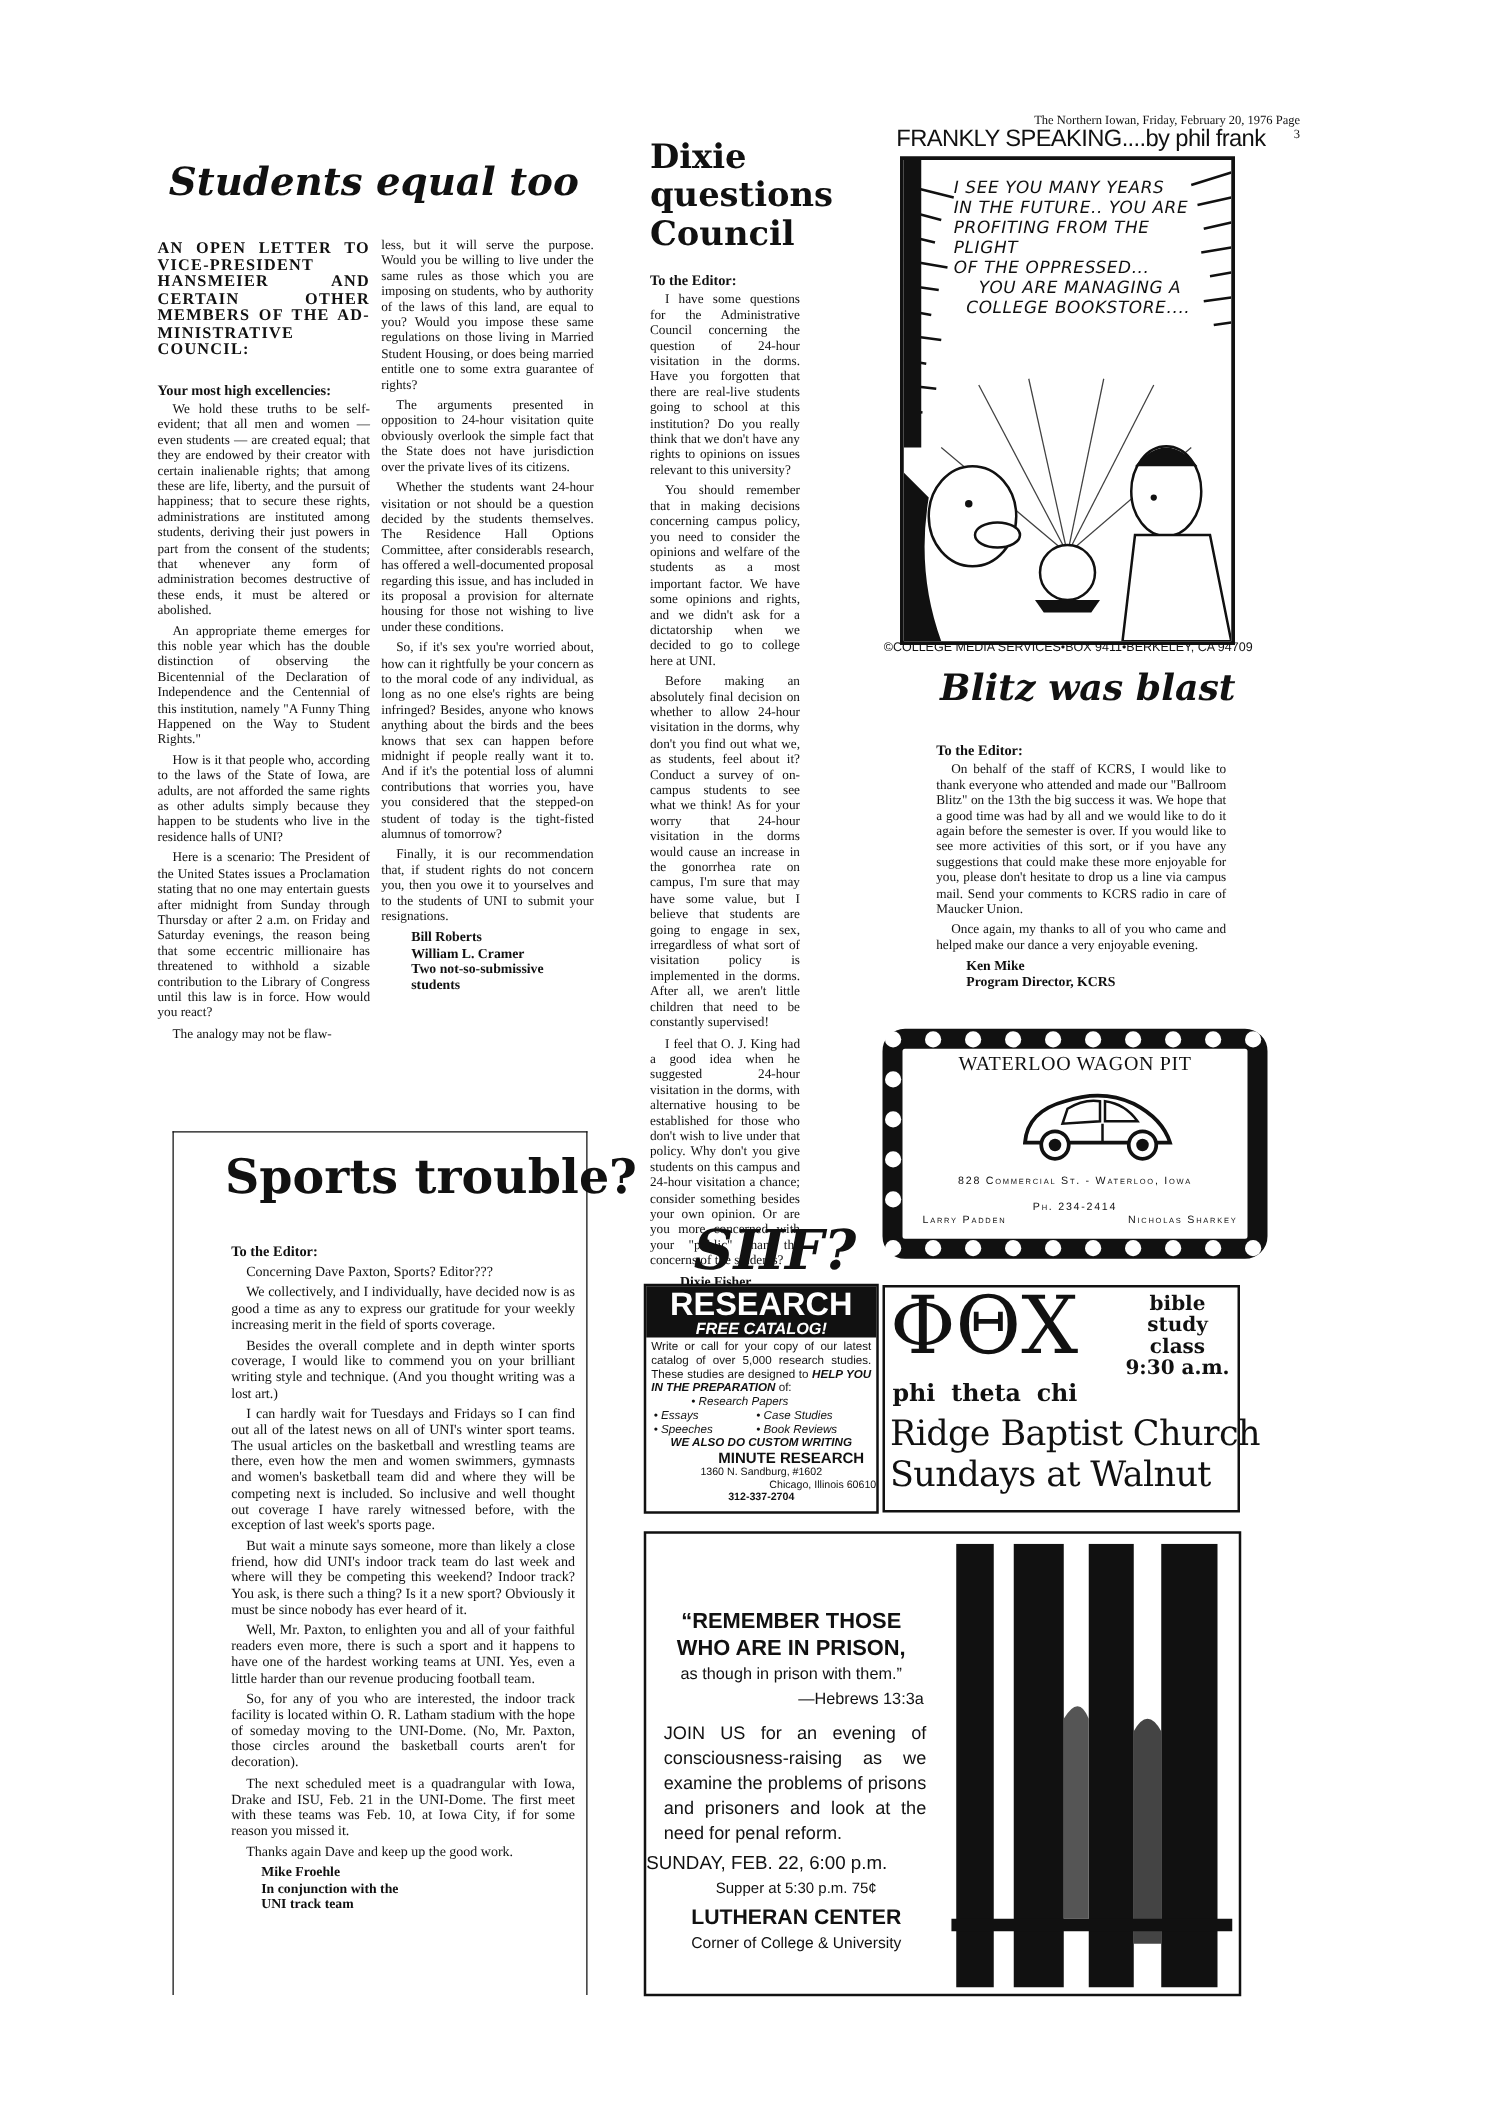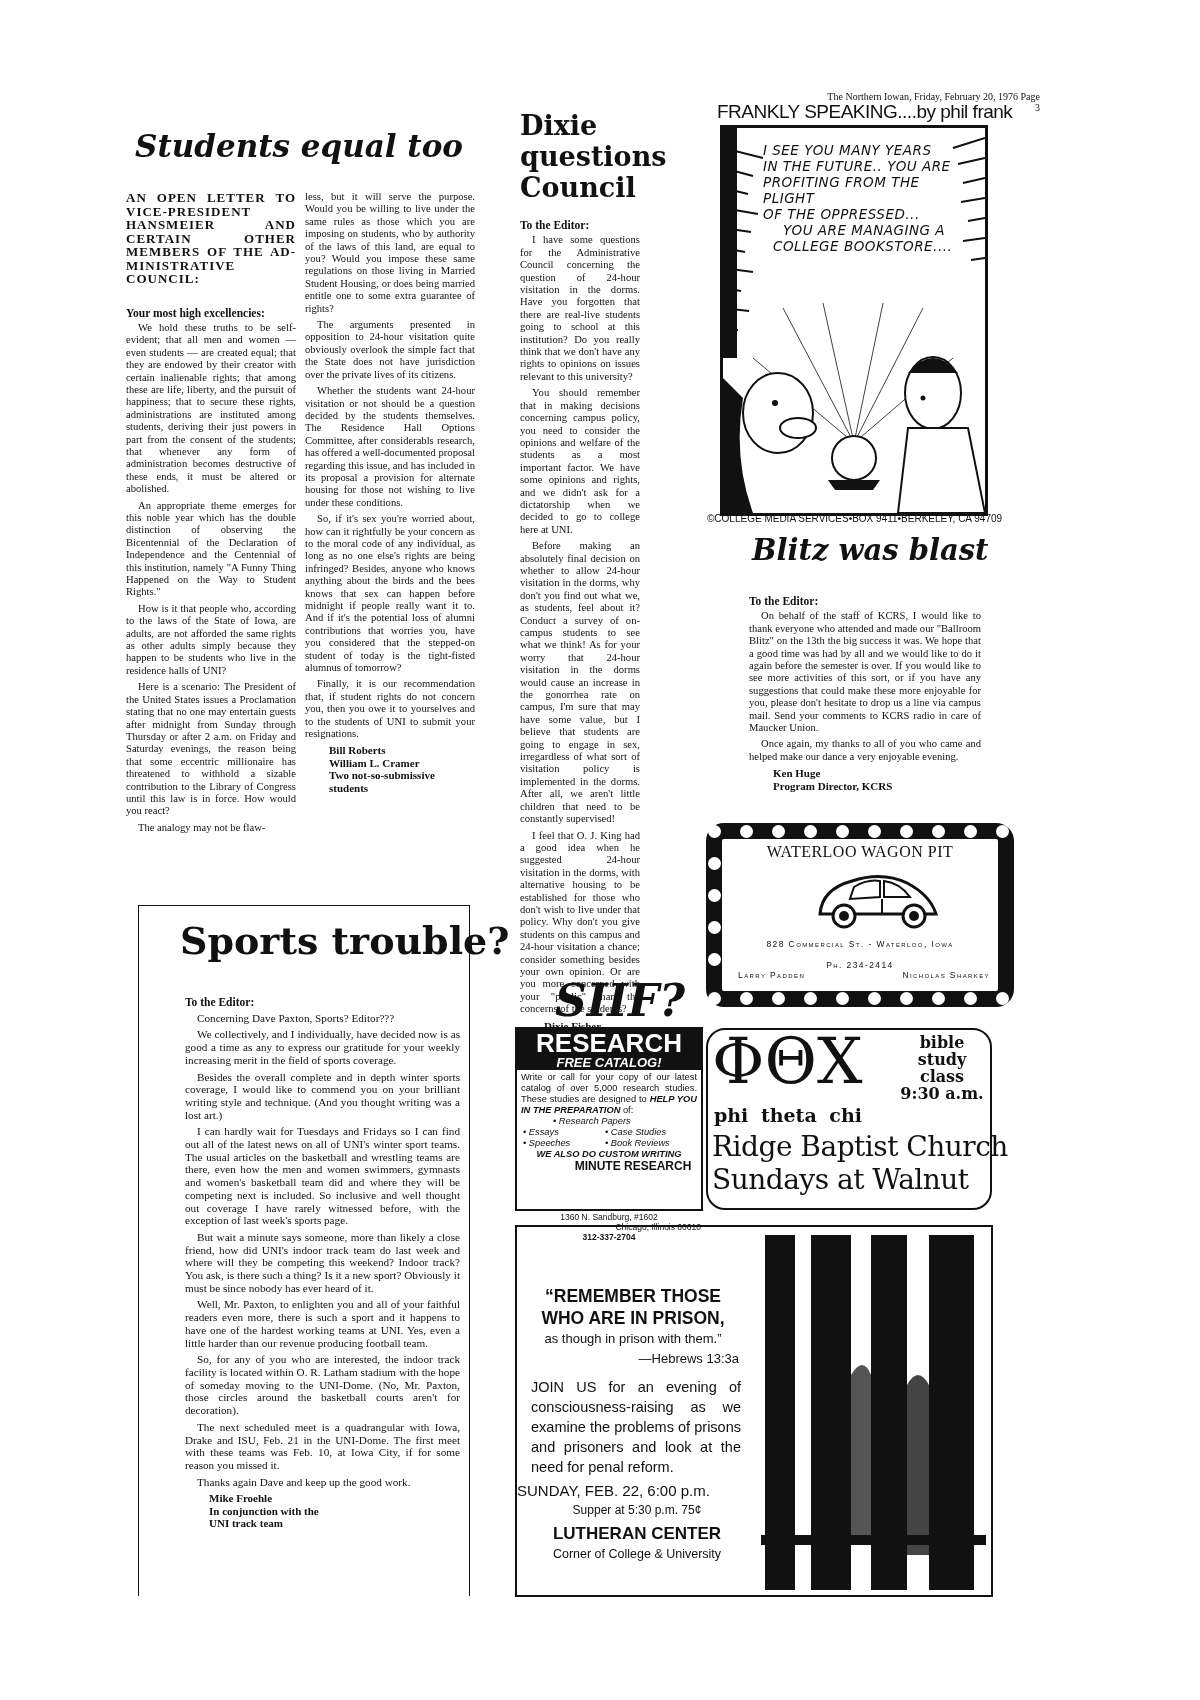--- a/index.html
+++ b/index.html
@@ -125,21 +125,21 @@
   </div>
 </div>
 <div class="abs cartoon-caption" style="left:707px; top:513px;">©COLLEGE MEDIA SERVICES•BOX 9411•BERKELEY, CA 94709</div>
 
 <div class="abs hl-italic" style="left:752px; top:533px; font-size:29px;">Blitz was blast</div>
 <div class="abs col" style="left:749px; top:595px; width:232px;">
   <div class="to-ed">To the Editor:</div>
   <p>On behalf of the staff of KCRS, I would like to thank everyone who attended and made our "Ballroom Blitz" on the 13th the big success it was. We hope that a good time was had by all and we would like to do it again before the semester is over. If you would like to see more activities of this sort, or if you have any suggestions that could make these more enjoyable for you, please don't hesitate to drop us a line via campus mail. Send your comments to KCRS radio in care of Maucker Union.</p>
   <p>Once again, my thanks to all of you who came and helped make our dance a very enjoyable evening.</p>
   <div class="sig">
-    <div>Ken Huge</div>
+    <div>Ken Mike</div>
     <div>Program Director, KCRS</div>
   </div>
 </div>
 
 <div class="abs wagon" style="left:706px; top:823px; width:276px; height:152px;">
   <div class="abs" style="left:0; right:0; top:4px; text-align:center; font-family:'Liberation Serif',serif; font-size:16px; letter-spacing:0.5px;">WATERLOO WAGON PIT</div>
   <svg class="abs" style="left:90px; top:30px;" width="130" height="62">
     <path d="M8,45 Q10,20 40,12 Q70,2 95,14 Q118,26 124,45 Z" fill="#fff" stroke="#111" stroke-width="3"></path>
     <path d="M42,18 Q55,10 68,12 L68,28 L38,30 Z" fill="#fff" stroke="#111" stroke-width="2"></path>
     <path d="M72,12 Q88,14 98,28 L72,28 Z" fill="#fff" stroke="#111" stroke-width="2"></path>
@@ -218,26 +218,26 @@
         <span style="width:82px;">• <span>Essays</span></span>
         <span>• <span>Case Studies</span></span>
       </div>
     <div style="display:flex;">
         <span style="width:82px;">• <span>Speeches</span></span>
         <span>• <span>Book Reviews</span></span>
       </div>
   </div>
   <div class="research-body" style="text-align:center; font-weight:bold; font-style:italic;">WE ALSO DO CUSTOM WRITING</div>
   <div class="research-body" style="text-align:center; font-weight:bold; font-size:12px; line-height:12px;margin-left:48px;">MINUTE RESEARCH</div>
-  <div class="research-body" style="text-align:center; font-size:8.5px; line-height:10px;margin-top:40px;">1360 N. Sandburg, #1602</div>
+  <div class="research-body" style="text-align:center; font-size:8.5px; line-height:10px;">1360 N. Sandburg, #1602</div>
   <div class="research-body" style="text-align:right; font-size:8.5px; line-height:10px;">Chicago, Illinois 60610</div>
   <div class="research-body" style="text-align:center; font-size:8.5px; line-height:10px; font-weight:bold;">312-337-2704</div>
 </div>
 
-<div class="abs box" style="left:706px; top:1028px; width:282px; height:178px;border-radius:19px;">
+<div class="abs box" style="left:706px; top:1028px; width:282px; height:178px;">
   <div class="abs" style="left:4px; top:-6px; font-family:'DejaVu Serif',serif; font-size:64px; line-height:74px;">ΦΘΧ</div>
   <div class="abs" style="left:188px; top:4px; width:92px; text-align:center; font-family:'DejaVu Serif',serif; font-weight:bold; font-size:16px; line-height:17px;">
     <div>bible</div>
     <div>study class</div>
     <div>9:30 a.m.</div>
   </div>
   <div class="abs" style="left:6px; top:74px; font-family:'DejaVu Serif',serif; font-weight:bold; font-size:19px; word-spacing:6px;">phi theta chi</div>
   <div class="abs" style="left:4px; top:100px; font-family:'DejaVu Serif',serif; font-size:28px; line-height:33px; white-space:nowrap; letter-spacing:-0.5px;">
     <div>Ridge Baptist Church</div>
     <div>Sundays at Walnut</div>

